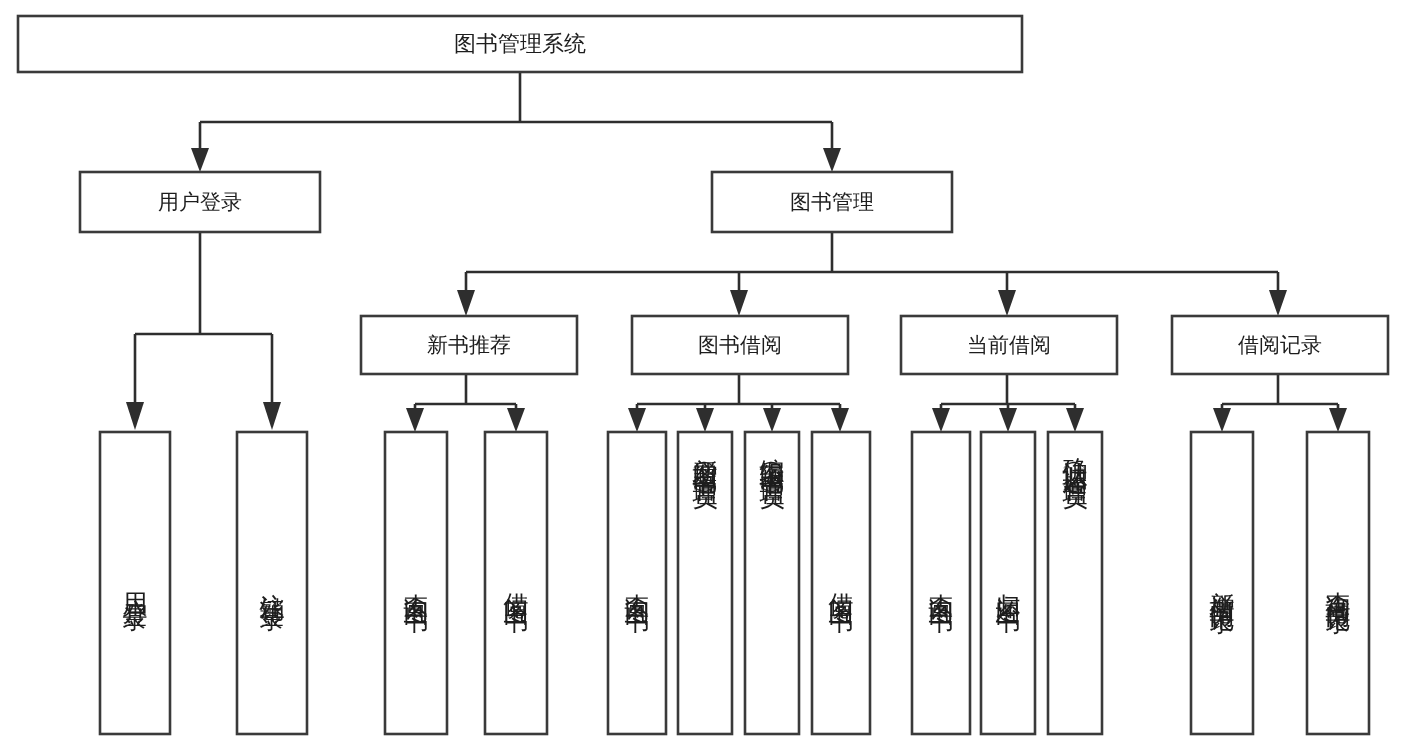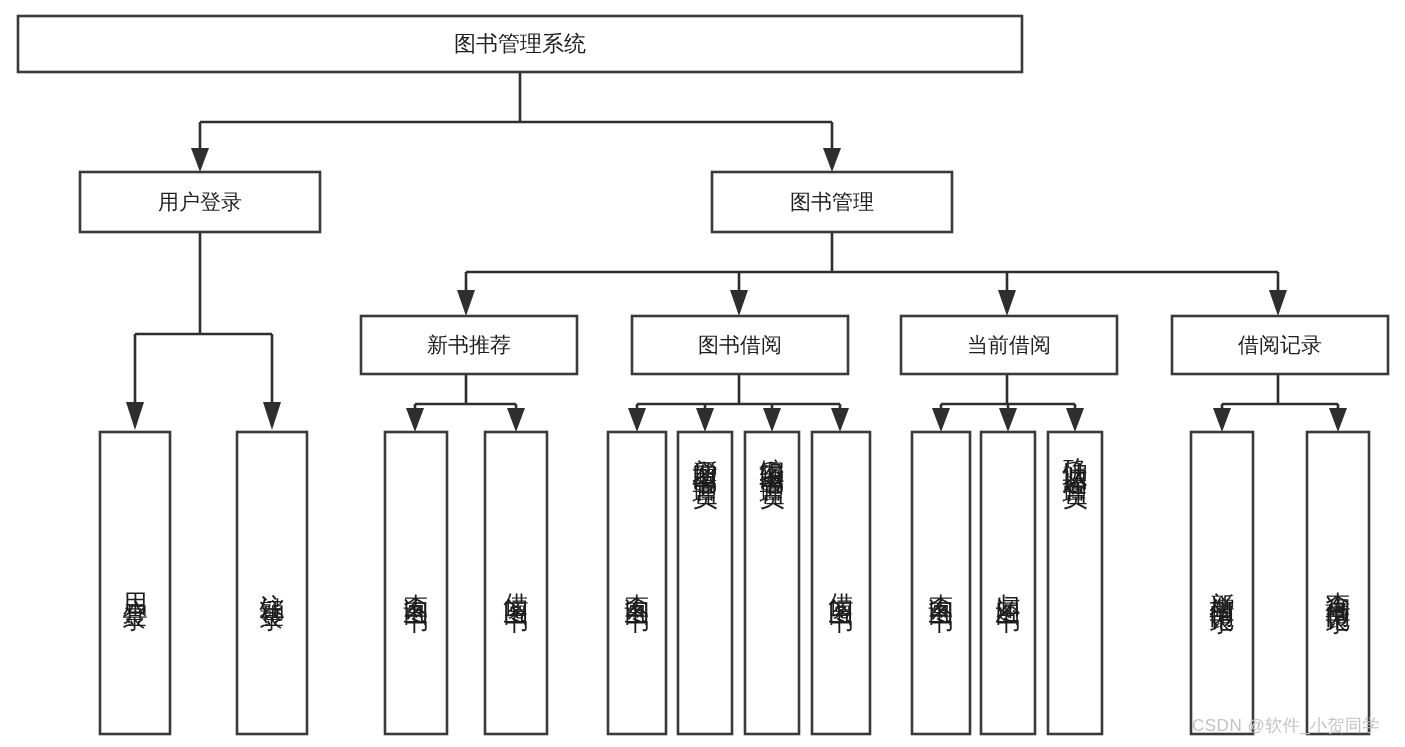--- a/index.html
+++ b/index.html
@@ -238,15 +238,14 @@
     </div>
 
     <div class="vlabel" style="position:absolute;left:1191px;top:432px;width:62px;height:302px;display:flex;align-items:center;justify-content:center;">
       <span style="writing-mode:vertical-rl;text-orientation:upright;font-size:25px;color:#1d1d1d;letter-spacing:4px;line-height:1;">新增借阅记录</span>
     </div>
     <div class="vlabel" style="position:absolute;left:1307px;top:432px;width:62px;height:302px;display:flex;align-items:center;justify-content:center;">
       <span style="writing-mode:vertical-rl;text-orientation:upright;font-size:25px;color:#1d1d1d;letter-spacing:4px;line-height:1;">查询借阅记录</span>
     </div>
   </div>
 
-  <div class="watermark">CSDN @软件_小贺同学</div>
 
 </div>
 
 </body></html>

